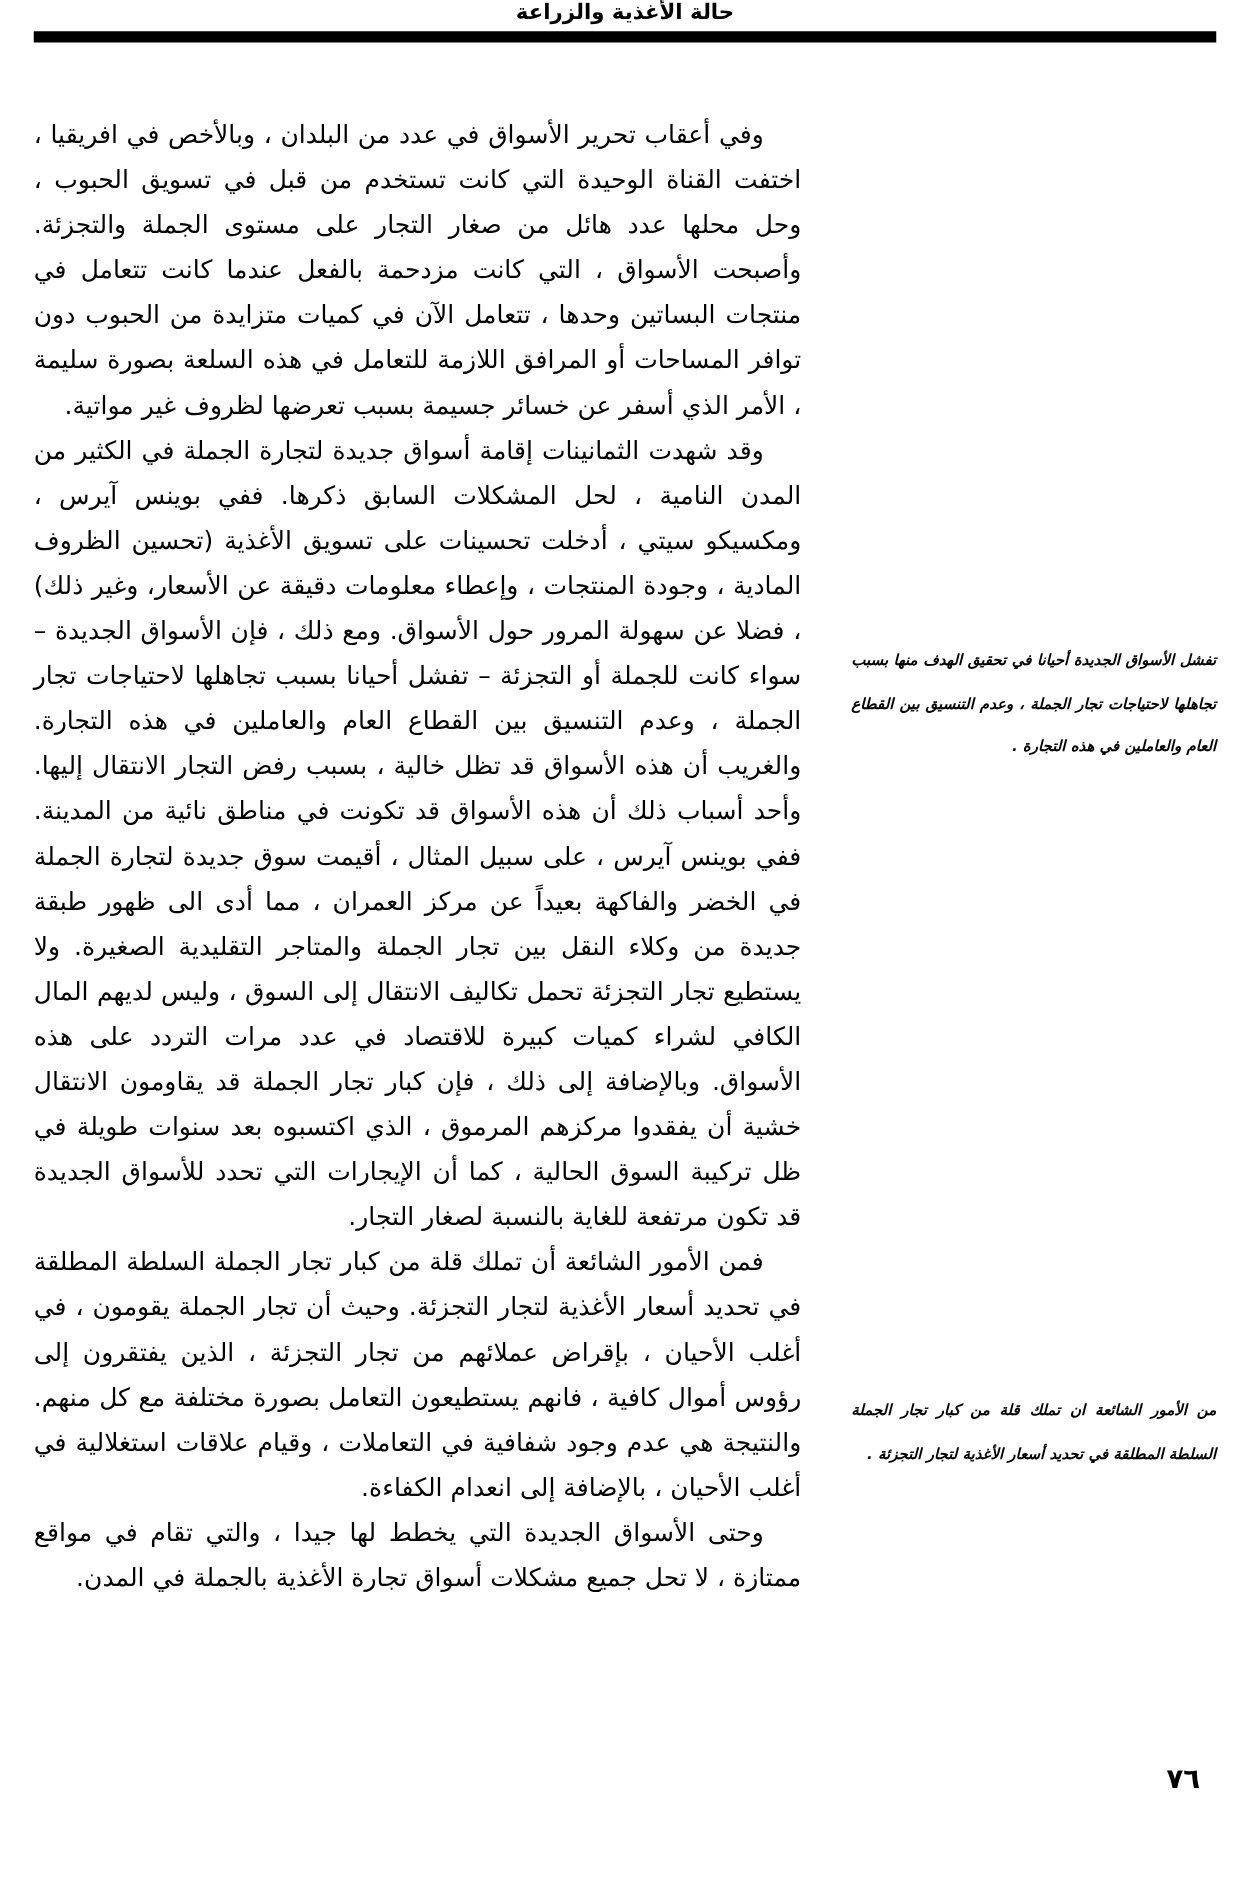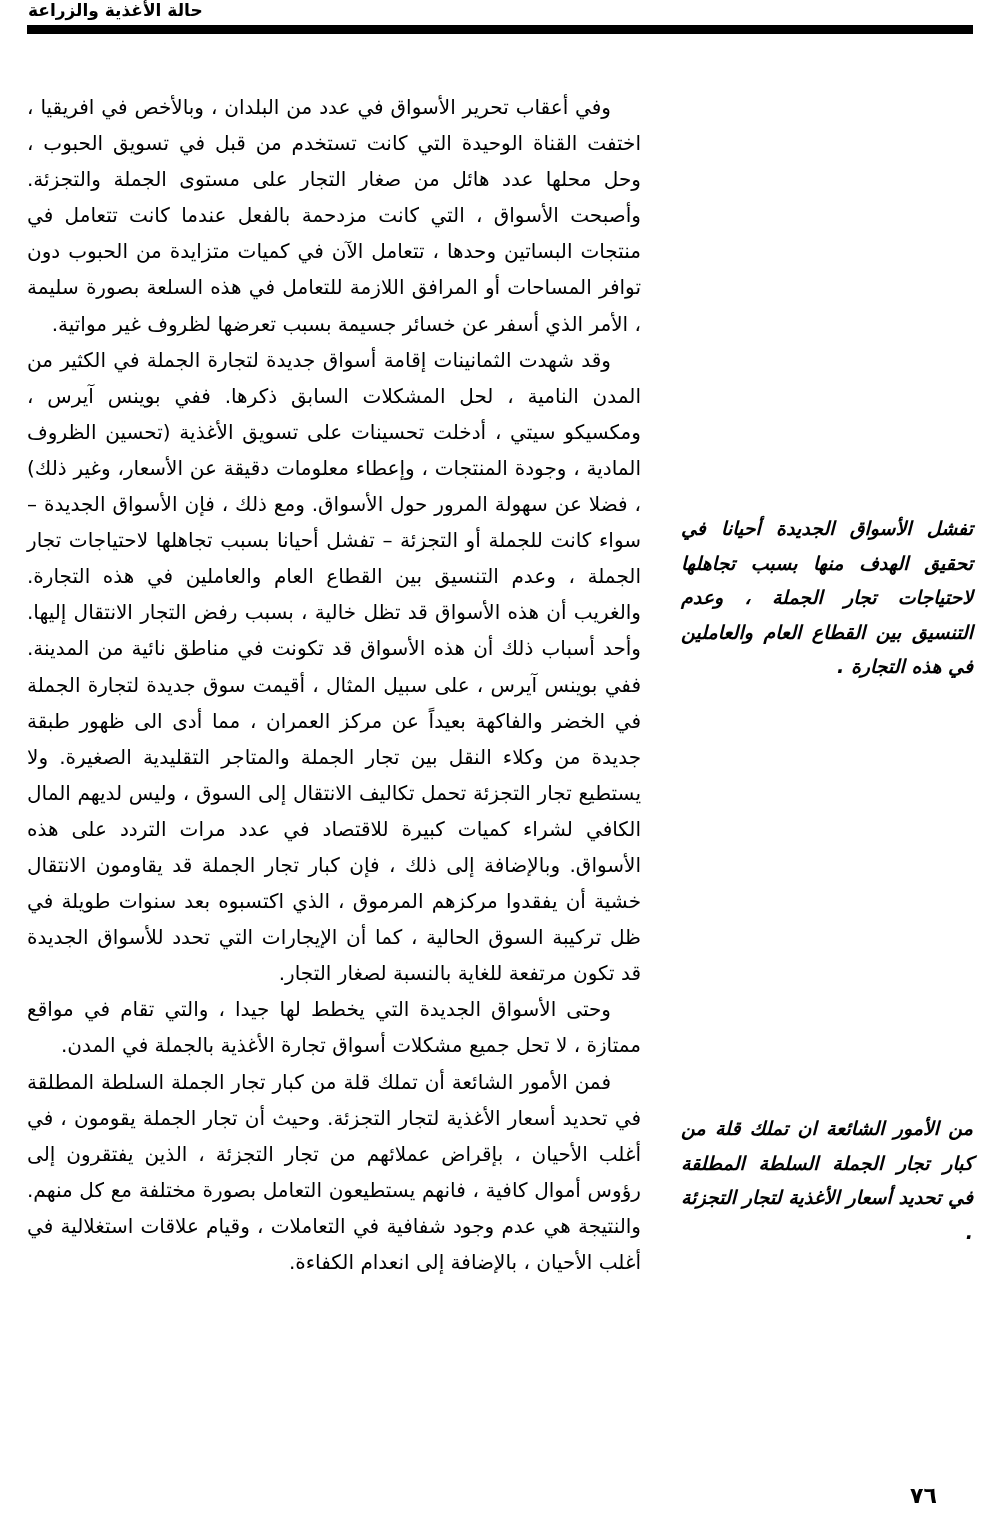--- a/index.html
+++ b/index.html
@@ -2,51 +2,51 @@
 <html lang="ar" dir="rtl"><head>
 <meta charset="utf-8">
 <style>
   html, body { margin: 0; padding: 0; background: #ffffff; }
   body {
     width: 1000px; height: 1513px; position: relative; overflow: hidden;
     font-family: "DejaVu Sans", "Liberation Sans", sans-serif; color: #000;
   }
   .running-head {
     position: absolute; top: 0; right: 28px; width: 944px; height: 24px;
-    text-align: left; font-size: 17px; line-height: 20px; font-weight: bold;
+    text-align: center; font-size: 17px; line-height: 20px; font-weight: bold;
   }
   .rule {
     position: absolute; top: 25px; left: 27px; width: 946px; height: 9px; background: #000;
   }
   .main-col {
     position: absolute; top: 89px; left: 27px; width: 614px;
     font-size: 20px; line-height: 36.1px; text-align: justify; text-align-last: right;
   }
   .main-col p { margin: 0; text-indent: 30px; }
   .pull-quote {
     position: absolute; right: 27px; width: 292px;
-    font-size: 19px; line-height: 34.5px; font-weight: bold; font-style: italic;
+    font-size: 12px; line-height: 34.5px; font-weight: bold; font-style: italic;
     text-align: justify; text-align-last: right;
   }
   .pq1 { top: 511px; }
   .pq2 { top: 1111px; margin-left: 44px; }
   .page-number {
-    position: absolute; top: 1484px; left: 910px; width: 50px; text-align: left;
+    position: absolute; top: 1412px; left: 910px; width: 50px; text-align: right;
     font-size: 22px; font-weight: bold; line-height: 24px;
   }
 </style>
 </head>
 <body>
 
 <div class="running-head">حالة الأغذية والزراعة</div>
 <div class="rule"></div>
 
 <div class="main-col">
   <p>وفي أعقاب تحرير الأسواق في عدد من البلدان ، وبالأخص في افريقيا ، اختفت القناة الوحيدة التي كانت تستخدم من قبل في تسويق الحبوب ، وحل محلها عدد هائل من صغار التجار على مستوى الجملة والتجزئة. وأصبحت الأسواق ، التي كانت مزدحمة بالفعل عندما كانت تتعامل في منتجات البساتين وحدها ، تتعامل الآن في كميات متزايدة من الحبوب دون توافر المساحات أو المرافق اللازمة للتعامل في هذه السلعة بصورة سليمة ، الأمر الذي أسفر عن خسائر جسيمة بسبب تعرضها لظروف غير مواتية.</p>
   <p>وقد شهدت الثمانينات إقامة أسواق جديدة لتجارة الجملة في الكثير من المدن النامية ، لحل المشكلات السابق ذكرها. ففي بوينس آيرس ، ومكسيكو سيتي ، أدخلت تحسينات على تسويق الأغذية (تحسين الظروف المادية ، وجودة المنتجات ، وإعطاء معلومات دقيقة عن الأسعار، وغير ذلك) ، فضلا عن سهولة المرور حول الأسواق. ومع ذلك ، فإن الأسواق الجديدة – سواء كانت للجملة أو التجزئة – تفشل أحيانا بسبب تجاهلها لاحتياجات تجار الجملة ، وعدم التنسيق بين القطاع العام والعاملين في هذه التجارة. والغريب أن هذه الأسواق قد تظل خالية ، بسبب رفض التجار الانتقال إليها. وأحد أسباب ذلك أن هذه الأسواق قد تكونت في مناطق نائية من المدينة. ففي بوينس آيرس ، على سبيل المثال ، أقيمت سوق جديدة لتجارة الجملة في الخضر والفاكهة بعيداً عن مركز العمران ، مما أدى الى ظهور طبقة جديدة من وكلاء النقل بين تجار الجملة والمتاجر التقليدية الصغيرة. ولا يستطيع تجار التجزئة تحمل تكاليف الانتقال إلى السوق ، وليس لديهم المال الكافي لشراء كميات كبيرة للاقتصاد في عدد مرات التردد على هذه الأسواق. وبالإضافة إلى ذلك ، فإن كبار تجار الجملة قد يقاومون الانتقال خشية أن يفقدوا مركزهم المرموق ، الذي اكتسبوه بعد سنوات طويلة في ظل تركيبة السوق الحالية ، كما أن الإيجارات التي تحدد للأسواق الجديدة قد تكون مرتفعة للغاية بالنسبة لصغار التجار.</p>
+  <p>فمن الأمور الشائعة أن تملك قلة من كبار تجار الجملة السلطة المطلقة في تحديد أسعار الأغذية لتجار التجزئة. وحيث أن تجار الجملة يقومون ، في أغلب الأحيان ، بإقراض عملائهم من تجار التجزئة ، الذين يفتقرون إلى رؤوس أموال كافية ، فانهم يستطيعون التعامل بصورة مختلفة مع كل منهم. والنتيجة هي عدم وجود شفافية في التعاملات ، وقيام علاقات استغلالية في أغلب الأحيان ، بالإضافة إلى انعدام الكفاءة.</p>
   <p>وحتى الأسواق الجديدة التي يخطط لها جيدا ، والتي تقام في مواقع ممتازة ، لا تحل جميع مشكلات أسواق تجارة الأغذية بالجملة في المدن.</p>
-  <p>فمن الأمور الشائعة أن تملك قلة من كبار تجار الجملة السلطة المطلقة في تحديد أسعار الأغذية لتجار التجزئة. وحيث أن تجار الجملة يقومون ، في أغلب الأحيان ، بإقراض عملائهم من تجار التجزئة ، الذين يفتقرون إلى رؤوس أموال كافية ، فانهم يستطيعون التعامل بصورة مختلفة مع كل منهم. والنتيجة هي عدم وجود شفافية في التعاملات ، وقيام علاقات استغلالية في أغلب الأحيان ، بالإضافة إلى انعدام الكفاءة.</p>
 </div>
 
 <div class="pull-quote pq1">تفشل الأسواق الجديدة أحيانا في تحقيق الهدف منها بسبب تجاهلها لاحتياجات تجار الجملة ، وعدم التنسيق بين القطاع العام والعاملين في هذه التجارة .</div>
 <div class="pull-quote pq2">من الأمور الشائعة ان تملك قلة من كبار تجار الجملة السلطة المطلقة في تحديد أسعار الأغذية لتجار التجزئة .</div>
 
 <div class="page-number">٧٦</div>
 
 </body></html>

